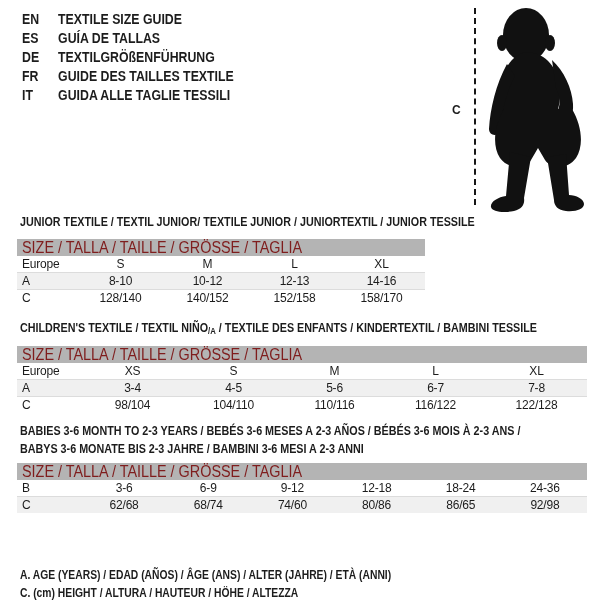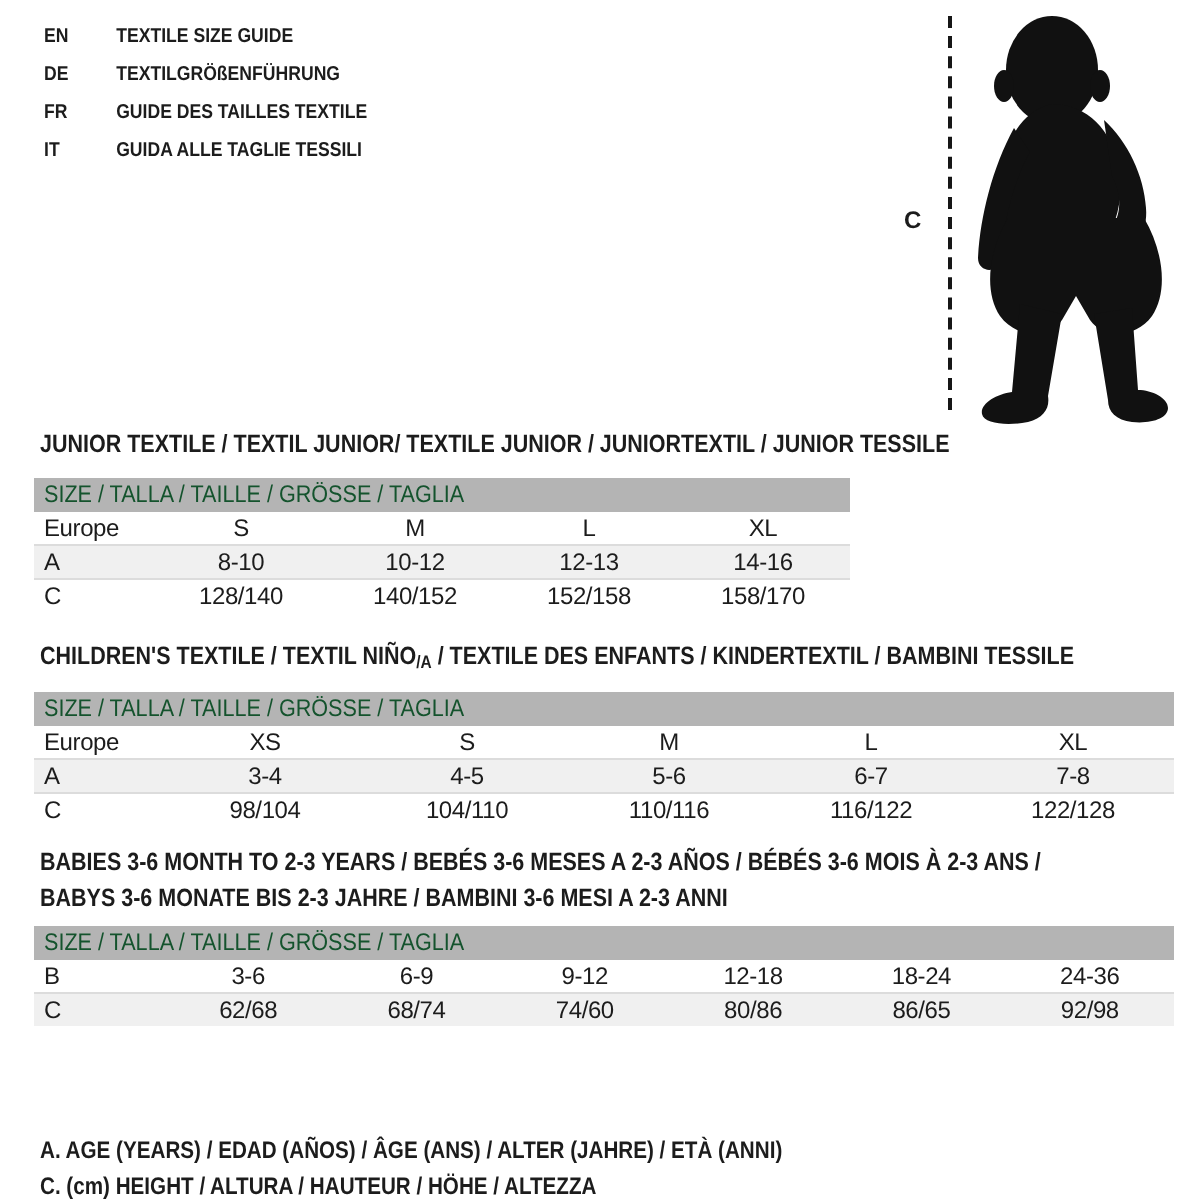--- a/index.html
+++ b/index.html
@@ -5,58 +5,64 @@
   html,body{margin:0;padding:0;}
   body{
     width:600px;height:600px;position:relative;overflow:hidden;
     background:#ffffff;color:#1c1c1c;
     font-family:"Liberation Sans","DejaVu Sans",sans-serif;
   }
   .cond{transform:scaleX(.86);transform-origin:0 50%;white-space:nowrap;display:block;}
 
   
   .langs{position:absolute;left:22px;top:9px;}
-  .lang-row{display:flex;height:19px;align-items:center;font-weight:bold;font-size:10px;}
+  .lang-row{display:flex;height:19px;align-items:center;font-weight:bold;font-size:14px;}
   .lang-row .inner{display:flex;transform:scaleX(.88);transform-origin:0 50%;white-space:nowrap;}
   .lang-code{width:41px;}
 
   
   .measure-line{position:absolute;left:474px;top:8px;height:197px;width:0;
     border-left:2px dashed #161616;}
   .measure-label{position:absolute;left:452px;top:103px;font-size:12px;font-weight:bold;}
   .silhouette{position:absolute;left:486px;top:4px;}
 
   
   .section-heading{position:absolute;left:20px;font-size:12.5px;font-weight:bold;}
   .heading-sub{font-size:9px;vertical-align:-2px;}
 
   
   .sizetable{position:absolute;left:17px;}
-  .size-bar{height:17px;line-height:17px;background:#b4b4b4;font-size:12px;
-    padding-left:5px;color:#14532d;overflow:hidden;}
+  .size-bar{height:17px;line-height:17px;background:#b4b4b4;font-size:16px;
+    padding-left:5px;color:#7f1d1d;overflow:hidden;}
   .size-bar span{display:inline-block;transform:scaleX(.9);transform-origin:0 50%;white-space:nowrap;}
   table{width:100%;border-collapse:collapse;table-layout:fixed;}
   td{height:16px;font-size:12px;text-align:center;padding:0;letter-spacing:-.2px;margin-left:40px;}
   td.rowlabel{text-align:left;padding-left:5px;}
   tbody tr{border-bottom:1px solid #dcdcdc;}
   tbody tr:last-child{border-bottom:none;}
   tbody tr:nth-child(even){background:#f0f0f0;}
 
   
   .footnotes{position:absolute;left:20px;top:567px;font-size:12px;font-weight:bold;}
   .footnotes .line{height:17.5px;line-height:17.5px;}
 </style>
 </head>
 <body>
 
 <div class="langs">
   <div class="lang-row">
       <span class="inner">
         <span class="lang-code">EN</span>
         <span>TEXTILE SIZE GUIDE</span>
+      </span>
+    </div>
+  <div class="lang-row">
+      <span class="inner">
+        <span class="lang-code">ES</span>
+        <span>GUÍA DE TALLAS</span>
       </span>
     </div>
   <div class="lang-row">
       <span class="inner">
         <span class="lang-code">DE</span>
         <span>TEXTILGRÖßENFÜHRUNG</span>
       </span>
     </div>
   <div class="lang-row">
       <span class="inner">

